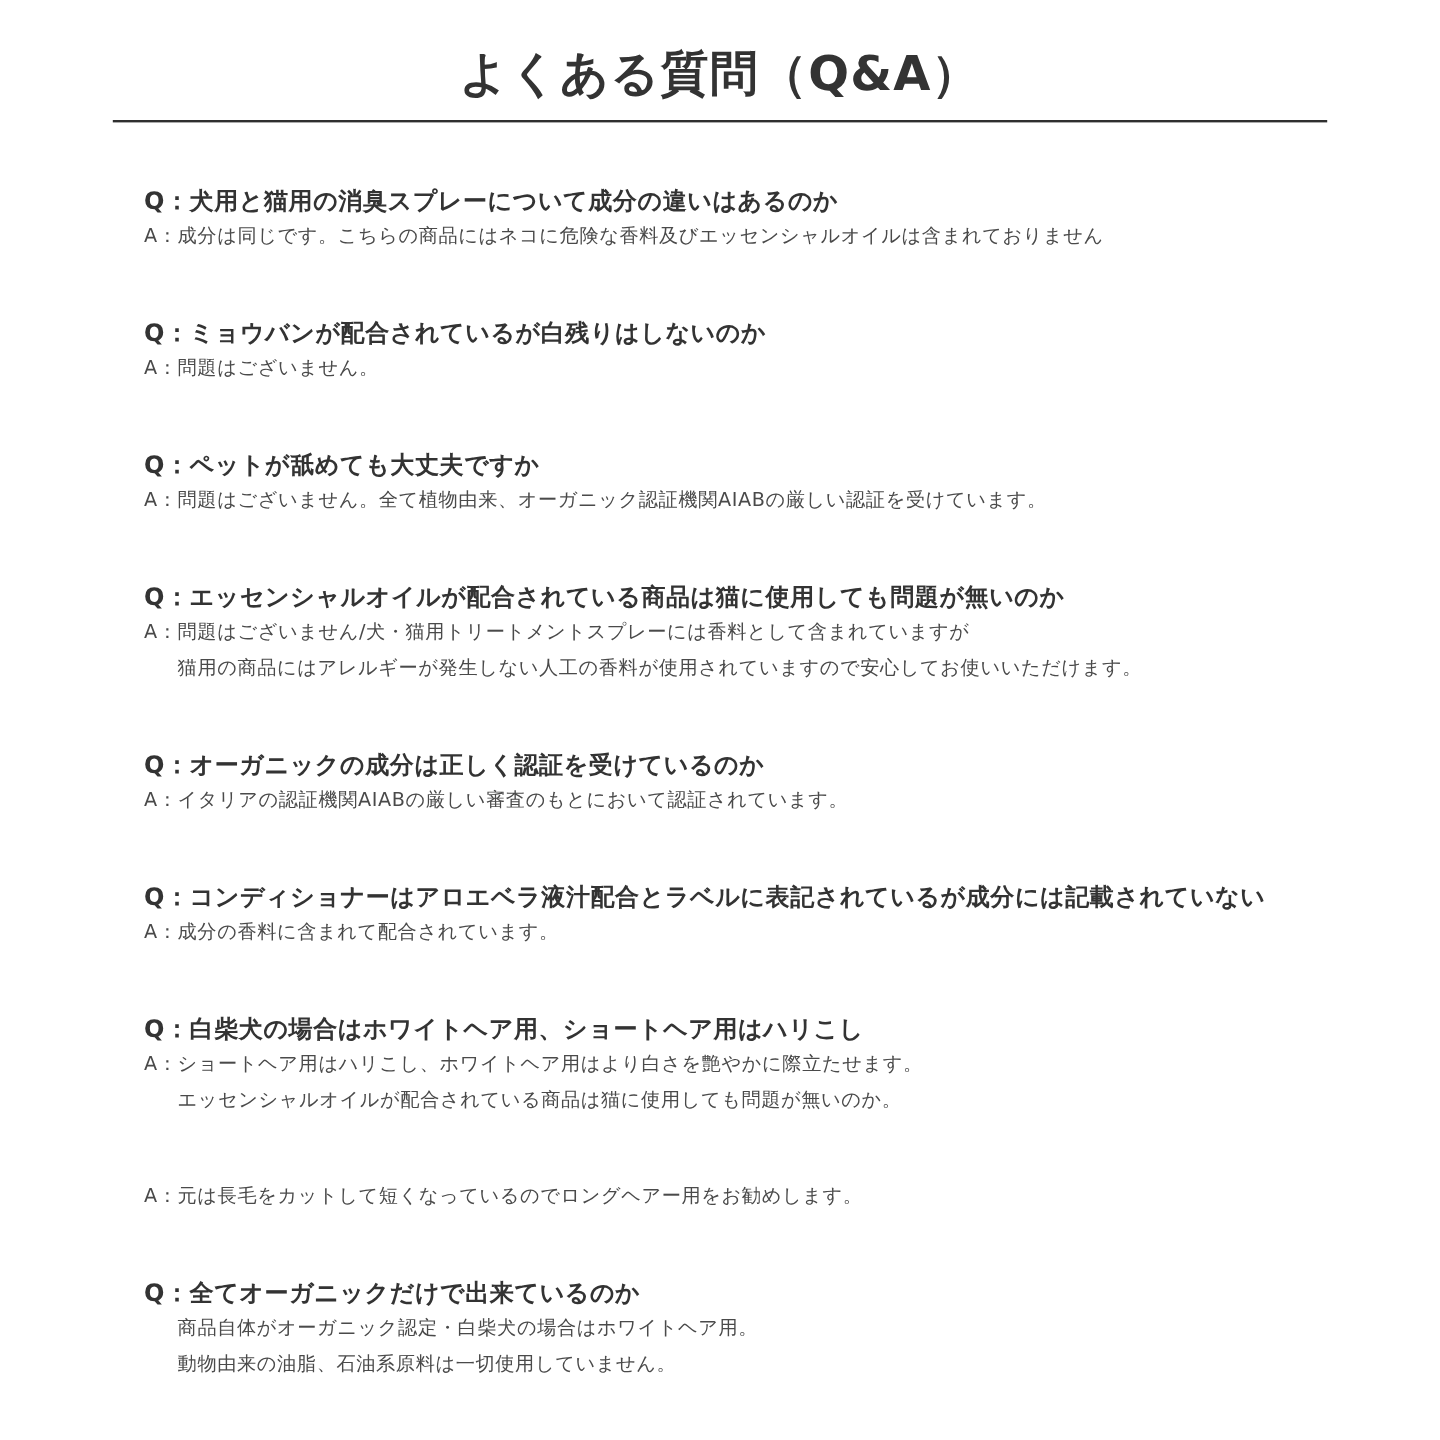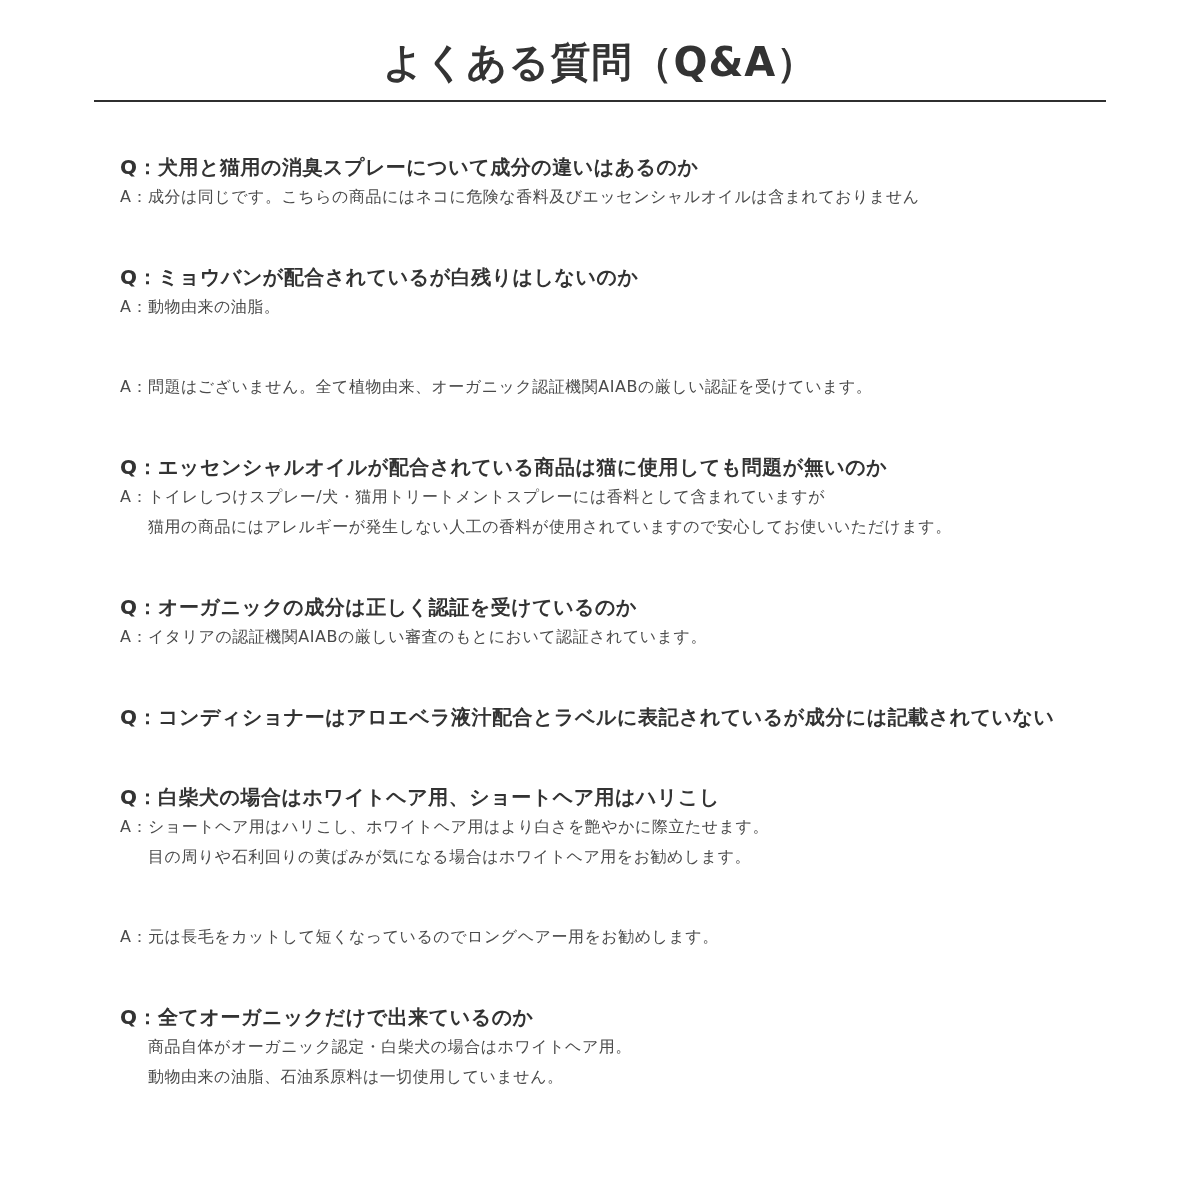--- a/index.html
+++ b/index.html
@@ -67,41 +67,43 @@
 <div class="page">
   <h1 class="page-title">よくある質問（Q&amp;A）</h1>
   <hr class="title-rule">
   <div class="faq-list" id="faq-list">
       <div class="faq-item">
         <div class="q-line">Q：犬用と猫用の消臭スプレーについて成分の違いはあるのか</div>
         <div class="a-line">A：成分は同じです。こちらの商品にはネコに危険な香料及びエッセンシャルオイルは含まれておりません</div>
       </div>
       <div class="faq-item">
         <div class="q-line">Q：ミョウバンが配合されているが白残りはしないのか</div>
-        <div class="a-line">A：動物由来の油脂。</div>
+        <div class="a-line">A：問題はございません。</div>
       </div>
       <div class="faq-item">
+        <div class="q-line">Q：ペットが舐めても大丈夫ですか</div>
         <div class="a-line">A：問題はございません。全て植物由来、オーガニック認証機関AIABの厳しい認証を受けています。</div>
       </div>
       <div class="faq-item">
         <div class="q-line">Q：エッセンシャルオイルが配合されている商品は猫に使用しても問題が無いのか</div>
-        <div class="a-line">A：トイレしつけスプレー/犬・猫用トリートメントスプレーには香料として含まれていますが</div>
+        <div class="a-line">A：問題はございません/犬・猫用トリートメントスプレーには香料として含まれていますが</div>
         <div class="a-line cont">猫用の商品にはアレルギーが発生しない人工の香料が使用されていますので安心してお使いいただけます。</div>
       </div>
       <div class="faq-item">
         <div class="q-line">Q：オーガニックの成分は正しく認証を受けているのか</div>
         <div class="a-line">A：イタリアの認証機関AIABの厳しい審査のもとにおいて認証されています。</div>
       </div>
       <div class="faq-item">
         <div class="q-line">Q：コンディショナーはアロエベラ液汁配合とラベルに表記されているが成分には記載されていない</div>
+        <div class="a-line">A：成分の香料に含まれて配合されています。</div>
       </div>
       <div class="faq-item">
         <div class="q-line">Q：白柴犬の場合はホワイトヘア用、ショートヘア用はハリこし</div>
         <div class="a-line">A：ショートヘア用はハリこし、ホワイトヘア用はより白さを艶やかに際立たせます。</div>
-        <div class="a-line cont">目の周りや石利回りの黄ばみが気になる場合はホワイトヘア用をお勧めします。</div>
+        <div class="a-line cont">エッセンシャルオイルが配合されている商品は猫に使用しても問題が無いのか。</div>
       </div>
       <div class="faq-item">
         <div class="a-line">A：元は長毛をカットして短くなっているのでロングヘアー用をお勧めします。</div>
       </div>
       <div class="faq-item">
         <div class="q-line">Q：全てオーガニックだけで出来ているのか</div>
         <div class="a-line cont">商品自体がオーガニック認定・白柴犬の場合はホワイトヘア用。</div>
         <div class="a-line cont">動物由来の油脂、石油系原料は一切使用していません。</div>
       </div>
     </div>

